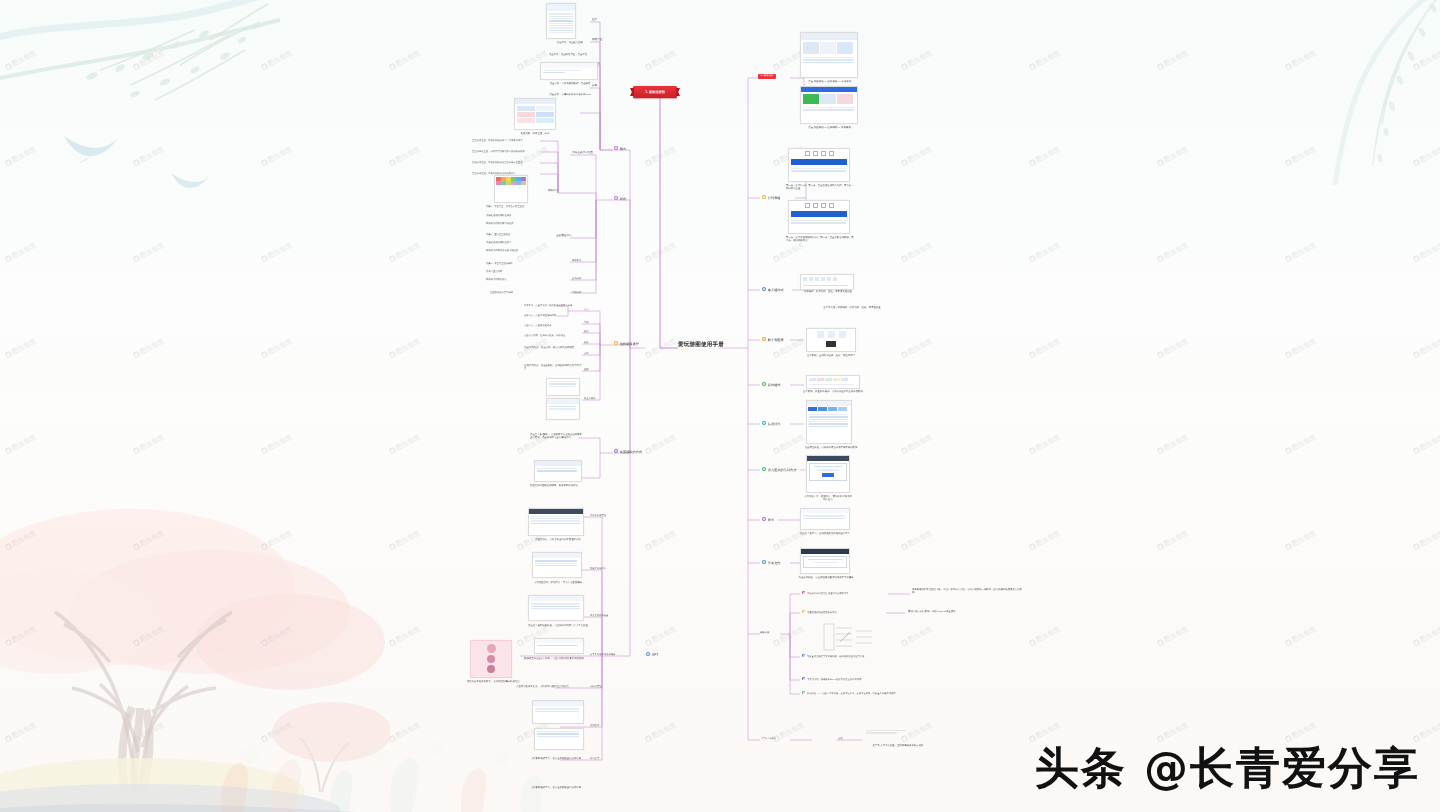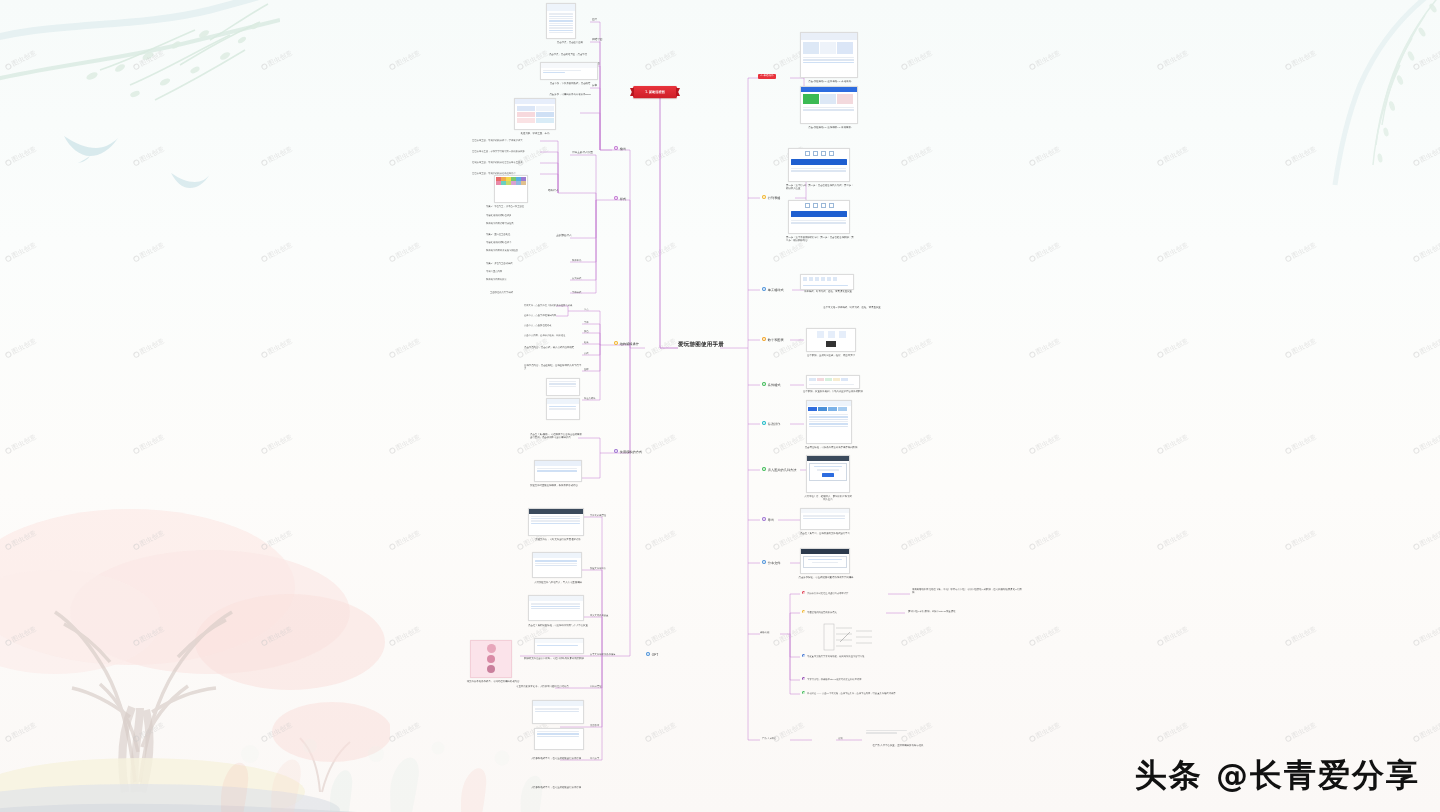--- a/index.html
+++ b/index.html
@@ -99,21 +99,21 @@
     height:1.3px; margin:1px 1px; background:#e9edf3; border-radius:.5px;
   }
   .thumb .tb-row.alt { background:#dde6f2; }
   .thumb .tb-row.acc { background:#cfe0f5; }
 
   .caption { position:absolute; font-size:2.4px; color:#4a4a4a; line-height:1.3; }
 
   
   #byline {
     position:absolute; right:20px; bottom:14px; z-index:5;
-    font-size:32px; font-weight:bold; color:#111;
+    font-size:44px; font-weight:bold; color:#111;
     font-family:"DejaVu Sans","Liberation Sans",sans-serif;
     letter-spacing:2px; white-space:nowrap;
   }
 </style>
 </head>
 <body>
 
 <div id="bg">
   <div class="bg-sky"></div>
 

